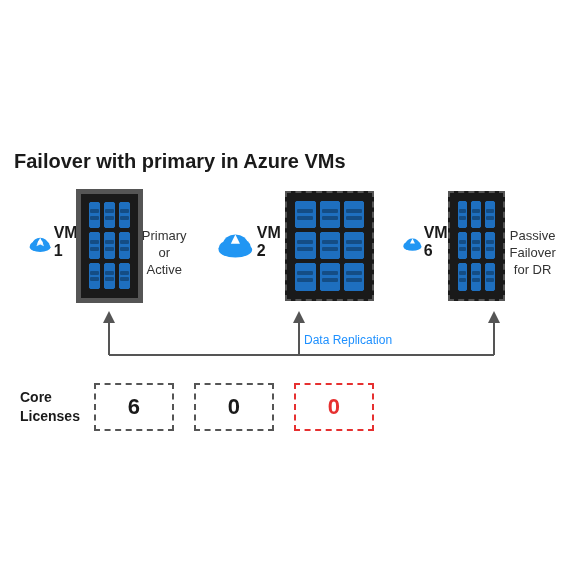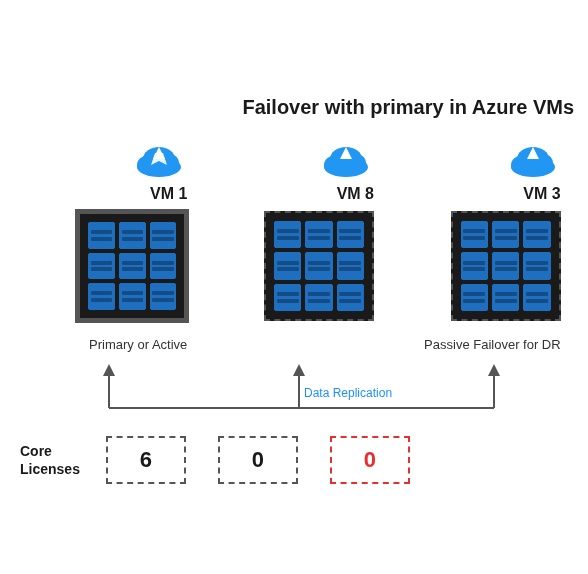--- a/index.html
+++ b/index.html
@@ -11,36 +11,36 @@
       display: flex;
       align-items: center;
       justify-content: center;
       overflow: hidden;
     }
     .container {
       width: 580px;
       padding: 16px 10px 10px 10px;
     }
     .title {
-      text-align: right;
+      text-align: left;
       font-size: 20px;
       font-weight: 700;
       color: #1a1a1a;
       margin-bottom: 18px;
     }
     .vms-row {
       display: flex;
       justify-content: space-around;
       align-items: flex-start;
       margin-bottom: 0px;
     }
     .vm-col {
       display: flex;
-      flex-direction: column;
-      align-items: flex-end;
+      flex-direction: row;
+      align-items: center;
       width: 160px;
     }
     .cloud-icon {
       width: 56px;
       height: 42px;
       margin-bottom: 6px;
     }
     .vm-label {
       font-size: 16px;
       font-weight: 600;
@@ -115,21 +115,20 @@
       margin-top: 16px;
       line-height: 1.3;
     }
 
     
     .licenses-row {
       display: flex;
       align-items: center;
       margin-top: 18px;
       padding-left: 6px;
-      gap: 12px;
     }
     .license-box {
       width: 80px;
       height: 48px;
       border: 2px dashed #555;
       display: flex;
       align-items: center;
       justify-content: center;
       font-size: 22px;
       font-weight: 700;
@@ -193,21 +192,21 @@
     </div>
 
     <div class="vm-col">
       <svg class="cloud-icon" viewBox="0 0 56 42" fill="none">
         <ellipse cx="28" cy="30" rx="22" ry="10" fill="#2196F3"></ellipse>
         <ellipse cx="18" cy="28" rx="12" ry="10" fill="#2196F3"></ellipse>
         <ellipse cx="36" cy="26" rx="12" ry="10" fill="#2196F3"></ellipse>
         <ellipse cx="28" cy="22" rx="16" ry="12" fill="#2196F3"></ellipse>
         <polygon points="28,10 34,22 22,22" fill="white"></polygon>
       </svg>
-      <span class="vm-label">VM 8</span>
+      <span class="vm-label">VM 2</span>
       <div class="vm-box dashed-border">
         <div class="chip">
             <div class="chip-inner"></div>
           </div>
         <div class="chip">
             <div class="chip-inner"></div>
           </div>
         <div class="chip">
             <div class="chip-inner"></div>
           </div>
@@ -233,21 +232,21 @@
     </div>
 
     <div class="vm-col">
       <svg class="cloud-icon" viewBox="0 0 56 42" fill="none">
         <ellipse cx="28" cy="30" rx="22" ry="10" fill="#2196F3"></ellipse>
         <ellipse cx="18" cy="28" rx="12" ry="10" fill="#2196F3"></ellipse>
         <ellipse cx="36" cy="26" rx="12" ry="10" fill="#2196F3"></ellipse>
         <ellipse cx="28" cy="22" rx="16" ry="12" fill="#2196F3"></ellipse>
         <polygon points="28,10 34,22 22,22" fill="white"></polygon>
       </svg>
-      <span class="vm-label">VM 3</span>
+      <span class="vm-label">VM 6</span>
       <div class="vm-box dashed-border">
         <div class="chip">
             <div class="chip-inner"></div>
           </div>
         <div class="chip">
             <div class="chip-inner"></div>
           </div>
         <div class="chip">
             <div class="chip-inner"></div>
           </div>

